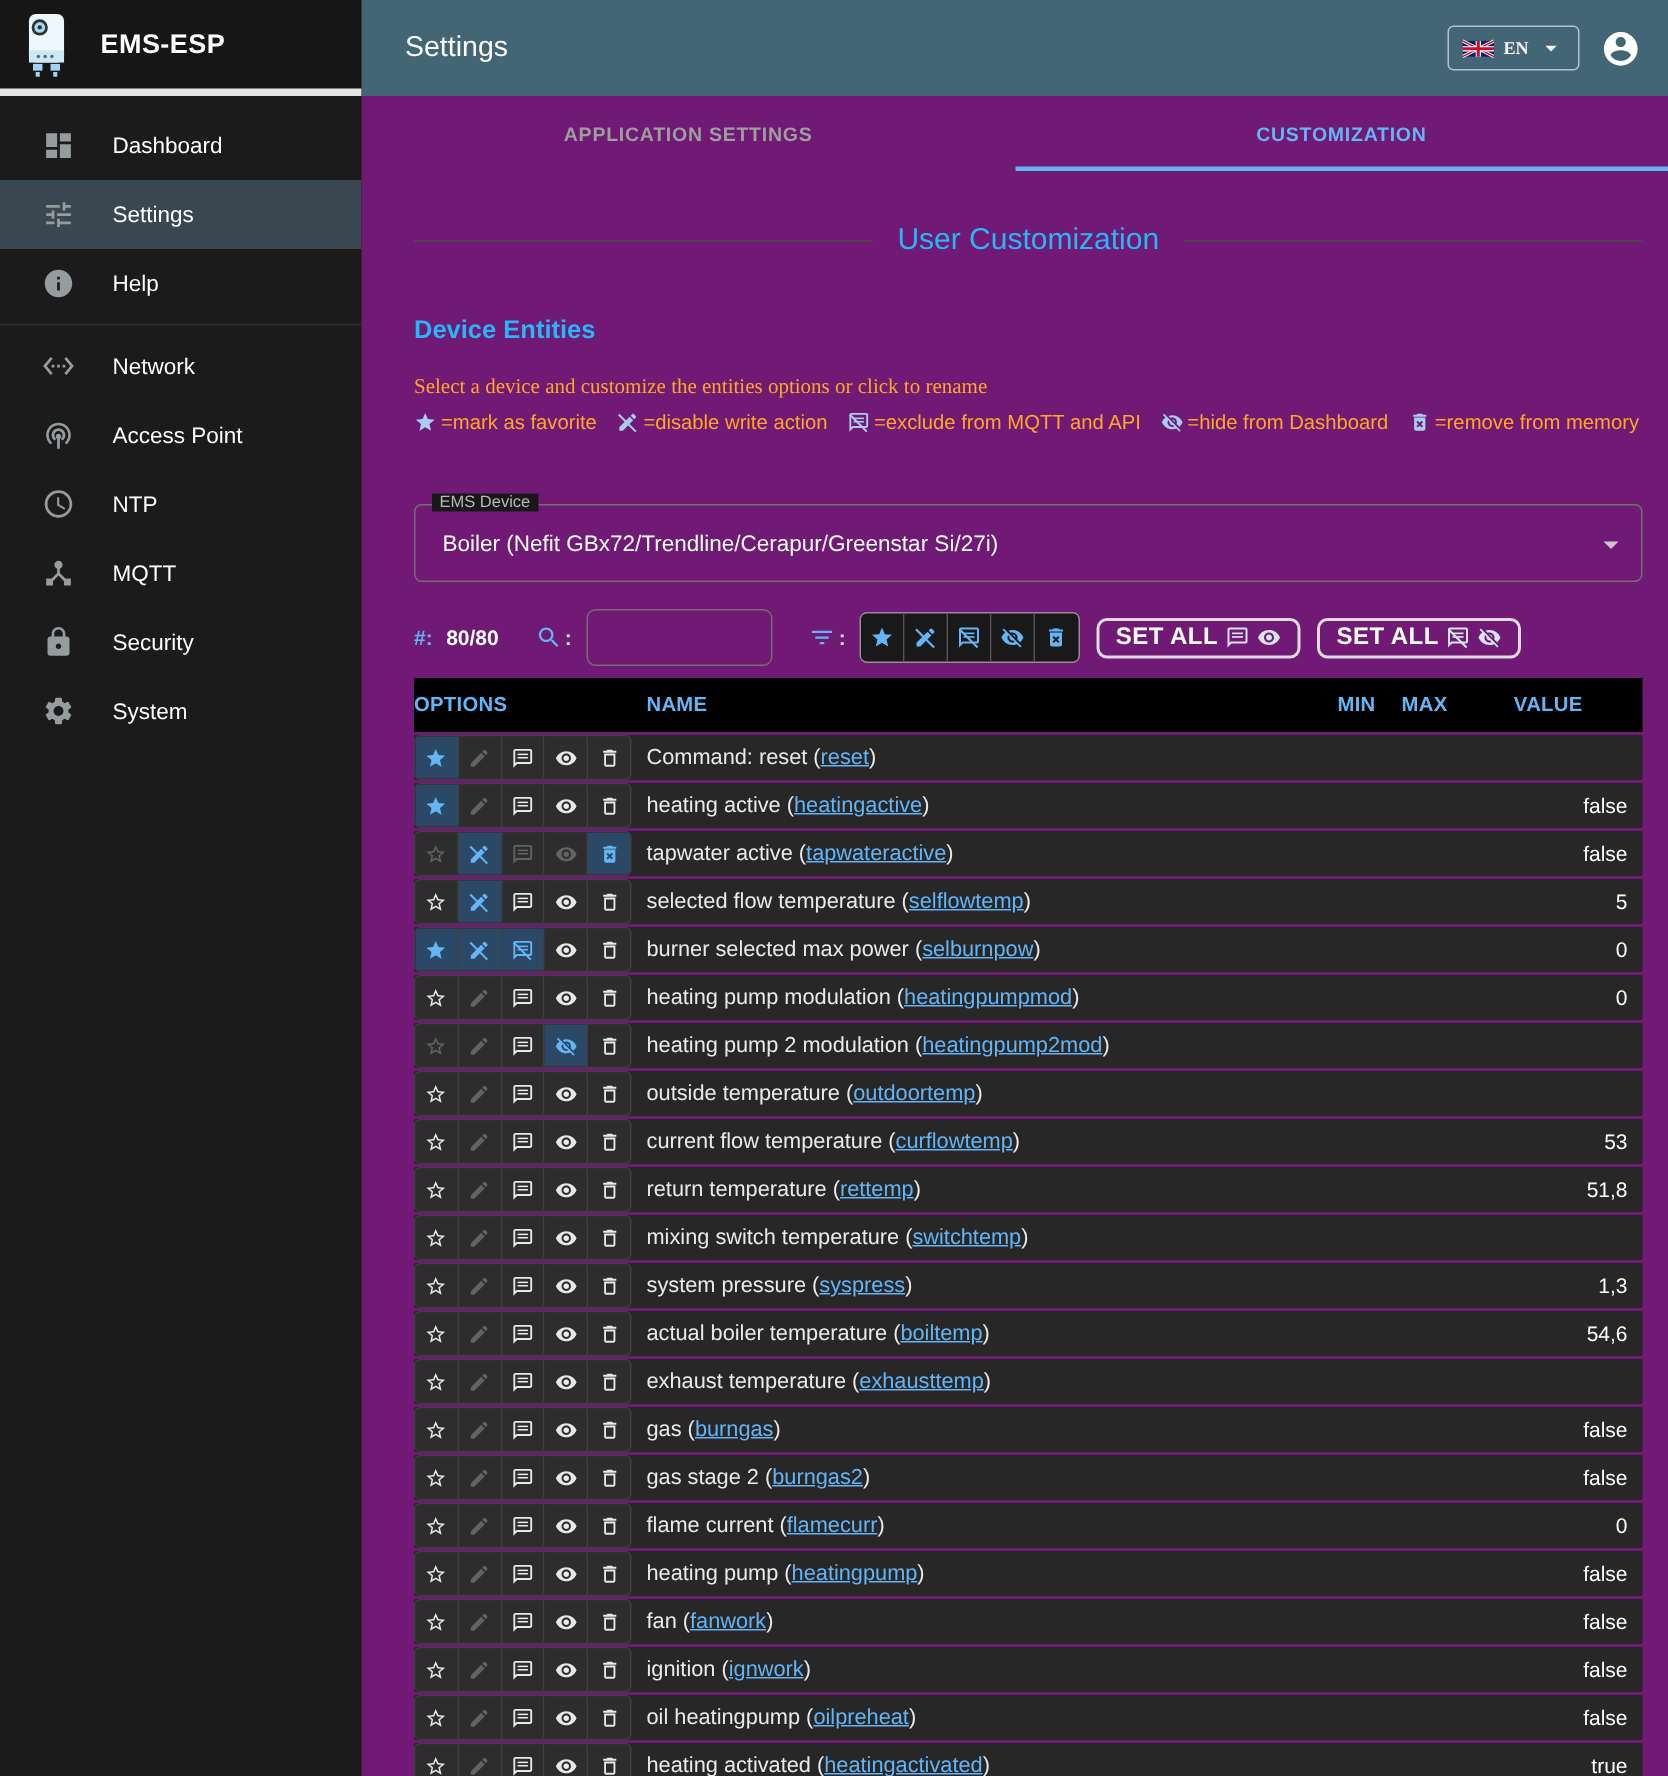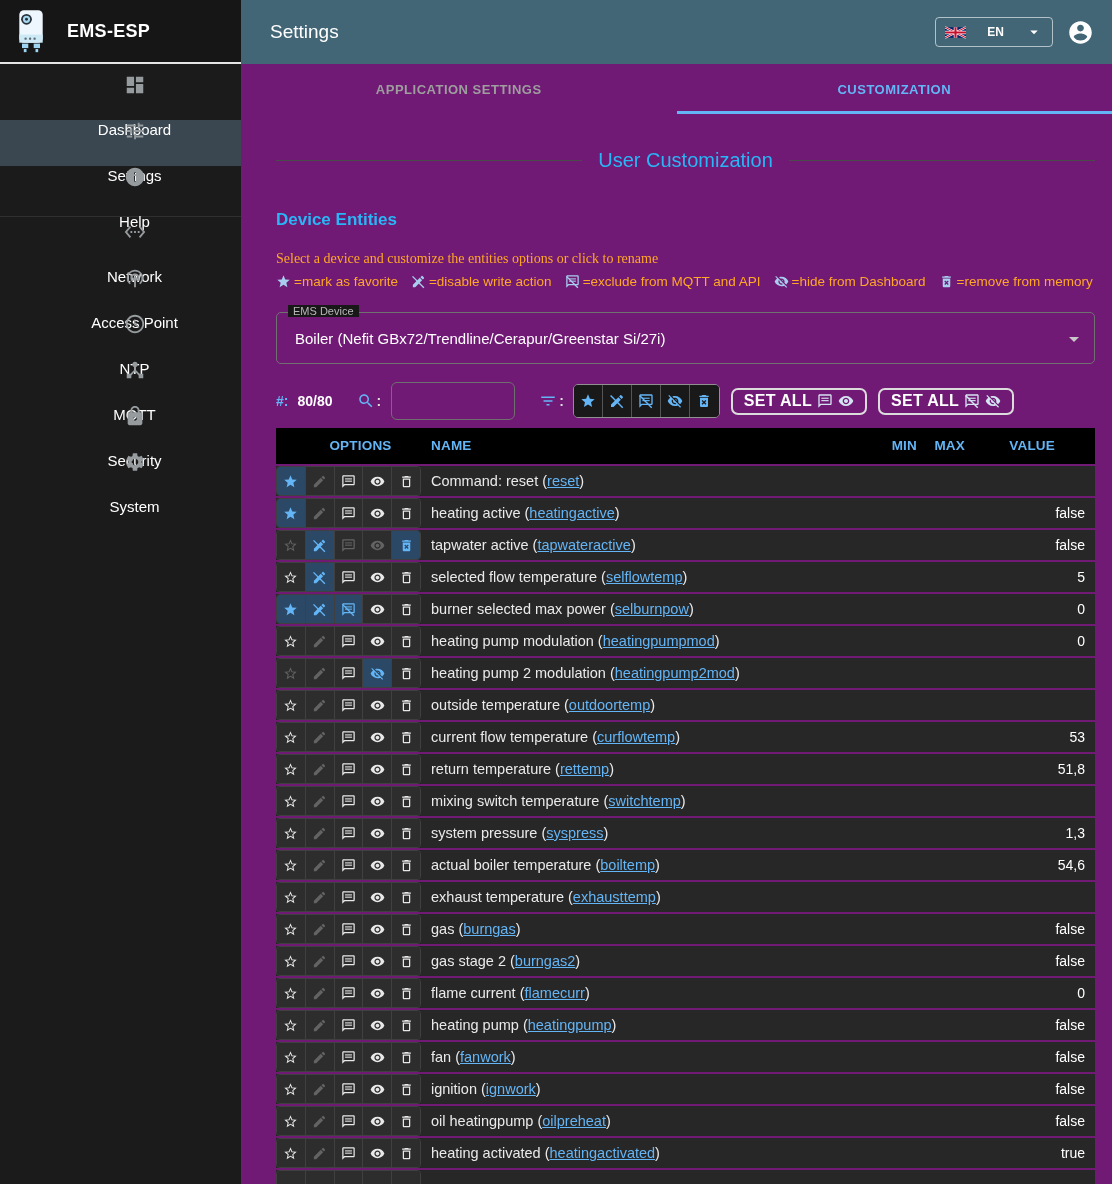--- a/index.html
+++ b/index.html
@@ -1,35 +1,35 @@
 <!DOCTYPE html>
 <html><head>
 <meta charset="utf-8">
 <style>
   * { box-sizing: border-box; }
   body { margin:0; background:#0d0d0d; font-family:"Liberation Sans", sans-serif; }
   .screen { position:relative; width:1112px; height:1184px; background:#181818; overflow:hidden; }
 
   
   .sidebar { position:absolute; left:0; top:0; width:241px; height:100%; background:#1b1b1b; }
-  .logo-bar { height:64px; background:#161616; border-bottom:2px solid #e5e5e5; display:flex; align-items:center; padding-left:13px; gap:18px; }
+  .logo-bar { height:64px; background:#161616; border-bottom:5px solid #e5e5e5; display:flex; align-items:center; padding-left:13px; gap:18px; }
   .logo svg { width:36px; height:46px; display:block; }
   .app-title { color:#fff; font-size:18px; font-weight:bold; letter-spacing:.3px; }
   nav { padding-top:10px; }
-  .nav-item { height:46px; display:flex; align-items:center; padding-left:28px; gap:25px; cursor:pointer;flex-direction:column; }
+  .nav-item { height:46px; display:flex; align-items:center; padding-left:28px; gap:25px; cursor:pointer; }
   .nav-item.active { background:#3a4750; }
   .nav-icon { width:22px; height:22px; color:#969b9e; }
   .nav-icon svg { width:22px; height:22px; display:block; }
   .nav-label { color:#fff; font-size:15px; }
   .nav-divider { height:1px; background:#2f2f2f; margin:4px 0; }
 
   
   .topbar { position:absolute; left:241px; top:0; width:871px; height:64px; background:#426676; display:flex; align-items:center; padding:0 18px 0 29px; }
   .topbar-title { color:#fff; font-size:19px; font-weight:500; flex:1; }
-  .lang-btn { display:flex; align-items:center; gap:21px; height:30px; padding:0 9px; background:transparent; border:1px solid rgba(255,255,255,.6); border-radius:4px; color:#fff; font-size:12px; font-weight:bold; cursor:pointer; font-family:Liberation Sans, sans-serif; }
+  .lang-btn { display:flex; align-items:center; gap:6px; height:30px; padding:0 9px; background:transparent; border:1px solid rgba(255,255,255,.6); border-radius:4px; color:#fff; font-size:12px; font-weight:bold; cursor:pointer; font-family:Liberation Serif, serif; }
   .flag svg { width:21px; height:13px; display:block; }
   .caret-sm svg { width:18px; height:18px; display:block; color:#fff; }
   .avatar { margin-left:14px; color:#fff; cursor:pointer; }
   .avatar svg { width:27px; height:27px; display:block; }
 
   
   .content { position:absolute; left:241px; top:64px; width:871px; height:1120px; background:#701a75; overflow:hidden; }
   .tabs { display:flex; height:50px; }
   .tab { flex:1; position:relative; display:flex; align-items:center; justify-content:center; color:#9e9e9e; font-size:13px; font-weight:bold; letter-spacing:.5px; cursor:pointer; }
   .tab.active { color:#64b5f6; }
@@ -38,21 +38,21 @@
 
   .heading-row { margin-top:32px; height:28px; display:flex; align-items:center; gap:16px; }
   .heading-row .line { flex:1; height:1px; background:#4a4a4a; }
   h1 { margin:0; color:#29b6f6; font-size:20px; font-weight:400; }
   h2 { margin:36px 0 0; color:#29b6f6; font-size:17px; font-weight:bold; }
   .help { margin:21px 0 0; color:#ffa726; font-size:14px;font-family:Liberation Serif, serif; }
   .legend { margin-top:4px; height:20px; display:flex; align-items:center; gap:13px; color:#ffa726; font-size:13.5px; }
   .legend-item { display:flex; align-items:center; gap:3px; }
   .legend-icon svg { width:15px; height:15px; display:block; color:#a8cdee; }
 
-  .device-select { position:relative; margin-top:21px; height:52px; border:1px solid #707070; border-radius:5px; display:flex; align-items:center; cursor:pointer; }
+  .device-select { position:relative; margin-top:45px; height:52px; border:1px solid #707070; border-radius:5px; display:flex; align-items:center; cursor:pointer; }
   .ds-label { position:absolute; top:-8px; left:11px; background:#181818; padding:0 5px; font-size:11px; color:#b8b8b8; }
   .ds-value { margin-left:18px; color:#fff; font-size:15px; }
   .ds-caret { position:absolute; right:8px; top:14px; color:#c8c8c8; }
   .ds-caret svg { width:24px; height:24px; display:block; }
 
   .toolbar { margin-top:18px; height:38px; display:flex; align-items:center; }
   .tb-hash { color:#64b5f6; font-weight:bold; font-size:14px; }
   .tb-count { color:#fff; font-weight:bold; font-size:14px; margin-left:9px; }
   .tb-icon { color:#64b5f6; margin-left:24px; display:flex; }
   .tb-icon svg { width:18px; height:18px; display:block; }
@@ -61,21 +61,21 @@
   .seg { margin-left:9px; display:flex; border:1px solid #909090; border-radius:5px; overflow:hidden; }
   .seg-btn { width:29px; height:32px; display:flex; align-items:center; justify-content:center; background:#191919; border:none; border-right:1px solid #555; color:#64b5f6; cursor:pointer; padding:0; }
   .seg-btn:last-child { border-right:none; }
   .seg-btn svg { width:16px; height:16px; display:block; }
   .setall-btn { margin-left:11px; height:27px; display:flex; align-items:center; gap:5px; padding:0 11px; background:transparent; border:2px solid #dcdcdc; border-radius:7px; color:#fff; font-size:16px; font-weight:bold; letter-spacing:.3px; cursor:pointer; font-family:inherit; }
   .setall-btn svg { width:16px; height:16px; display:block; color:#d5e4f2; }
 
   .table { margin-top:8px; }
   .thead { position:relative; height:36px; background:#000; }
   .thead span { position:absolute; top:10px; color:#64b5f6; font-size:13.5px; font-weight:bold; letter-spacing:.2px; }
-  .th-options { left:12px; width:145px; text-align:center; }
+  .th-options { left:0; width:145px; text-align:left; }
   .th-name { left:155px; }
   .th-min { right:178px; }
   .th-max { right:130px; }
   .th-value { right:40px; }
 
   .row { position:relative; height:30px; background:#272727; margin-top:2px; display:flex; align-items:center; }
   .opt-group { display:flex; width:145px; height:30px; border:1px solid #404040; border-radius:4px; overflow:hidden; flex-shrink:0; }
   .opt-cell { flex:1; display:flex; align-items:center; justify-content:center; border-right:1px solid #404040; background:#2d2d2d; cursor:pointer; }
   .opt-cell:last-child { border-right:none; }
   .opt-cell svg { width:15px; height:15px; display:block; }

